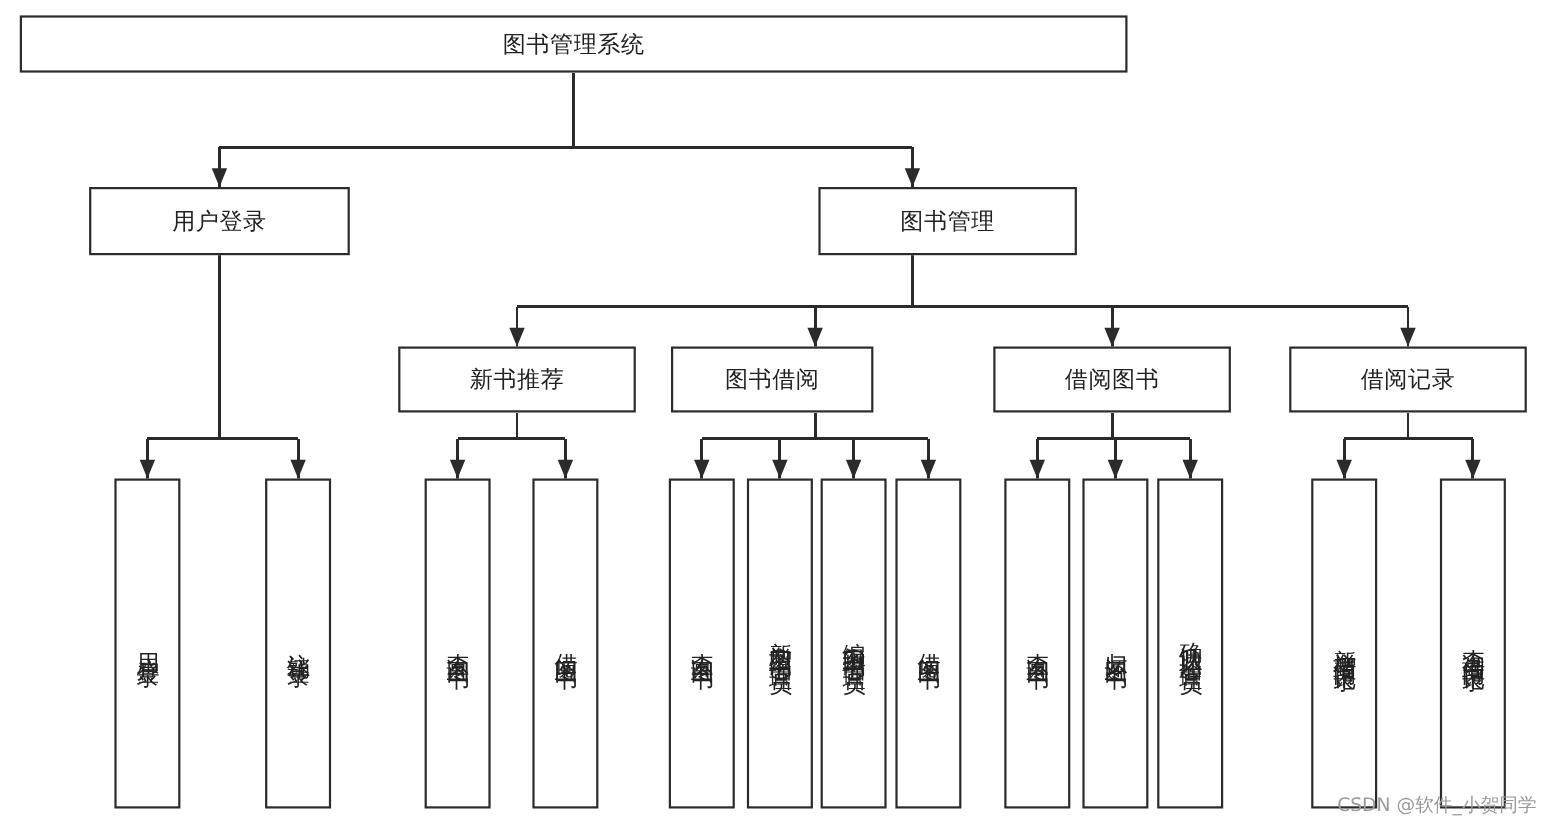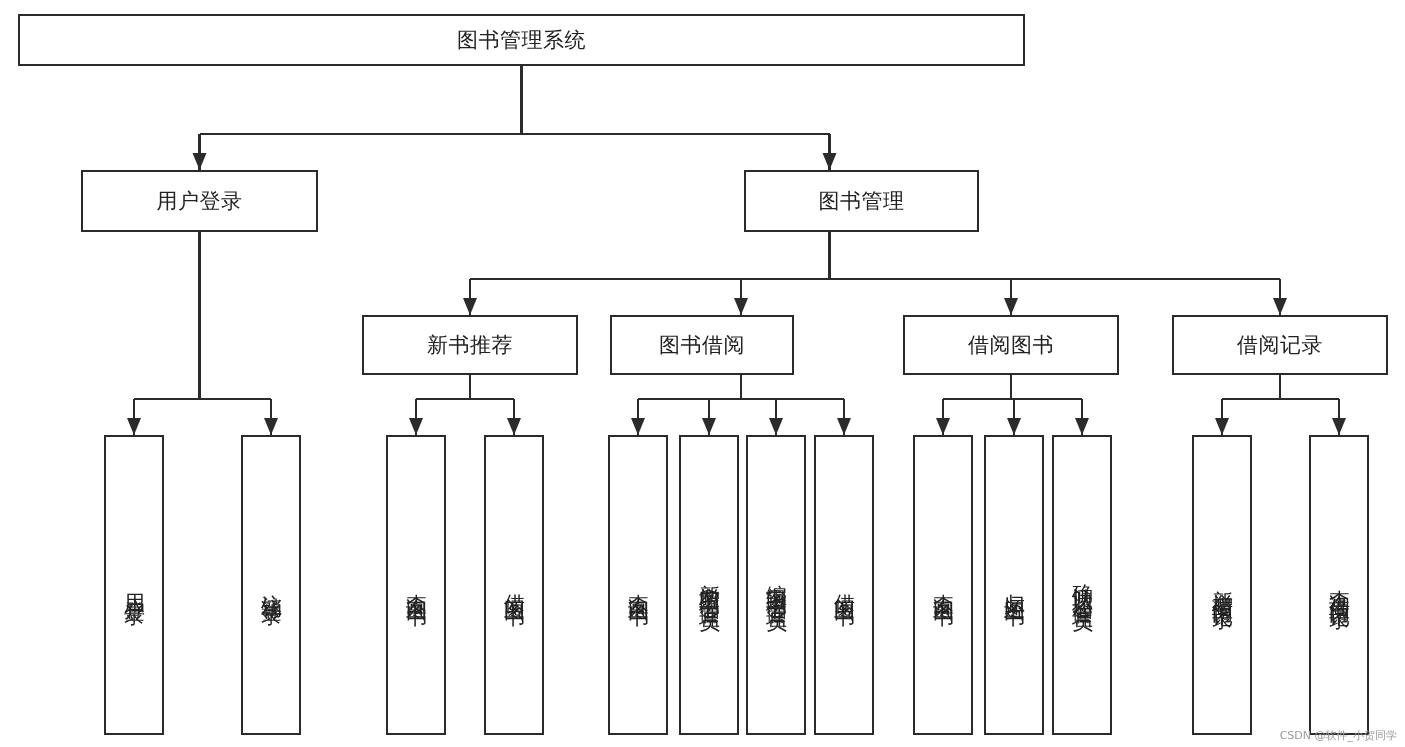--- a/index.html
+++ b/index.html
@@ -68,21 +68,21 @@
     text-orientation:upright;
     font-size:21px;
     letter-spacing:4px;
     line-height:1;
   }
   
   #watermark{
     position:absolute;
     right:8px;
     bottom:4px;
-    font-size:11px;
+    font-size:17px;
     color:#9a9a9a;
     z-index:5;
     white-space:nowrap;
     font-family:"DejaVu Sans","Liberation Sans",sans-serif;
     text-align:right;
   }
 </style>
 </head>
 <body>
 

